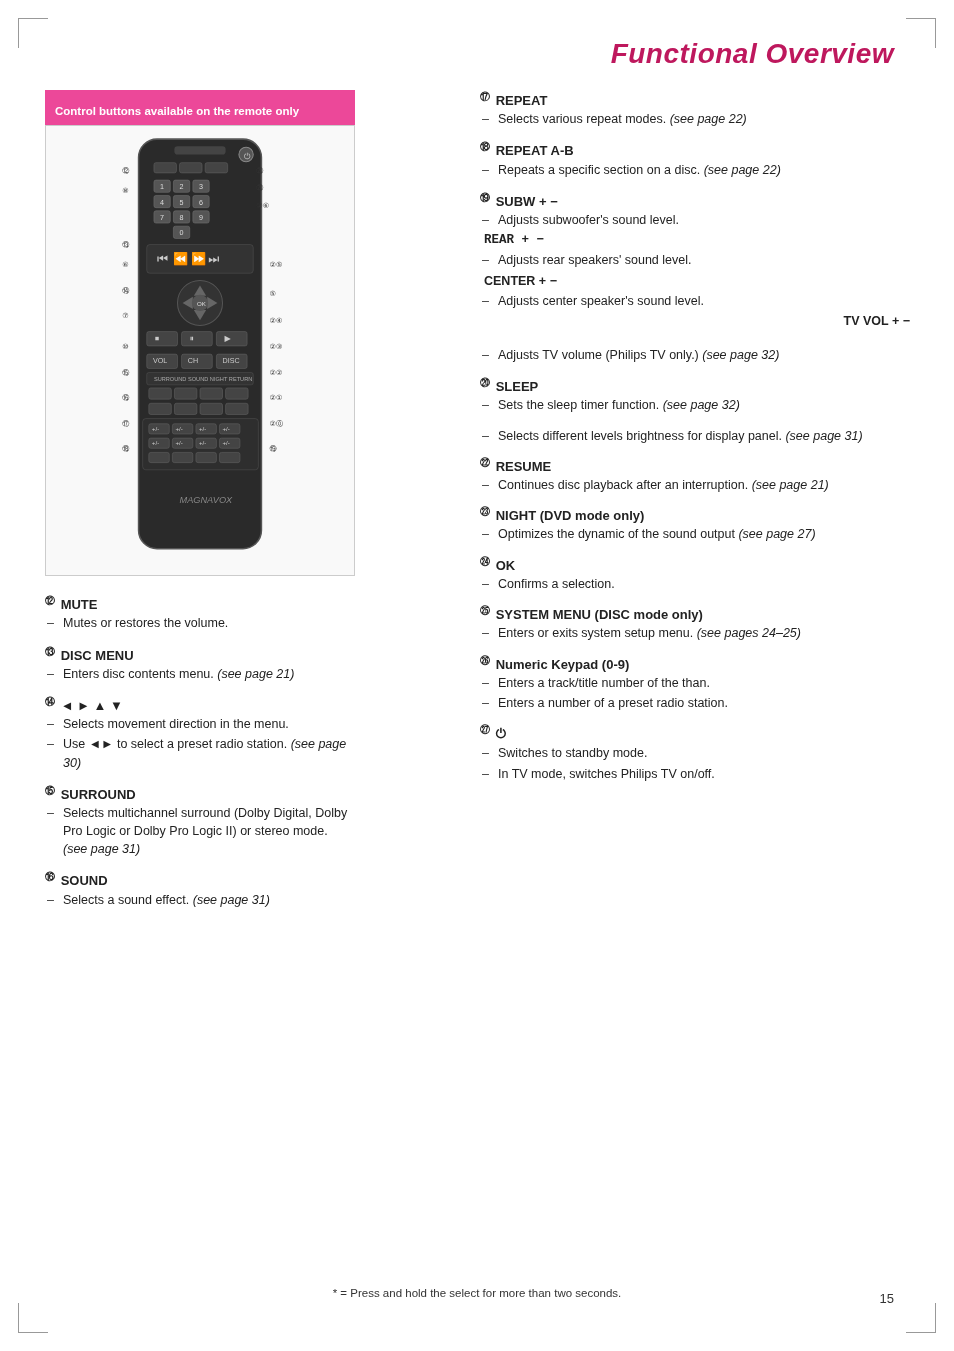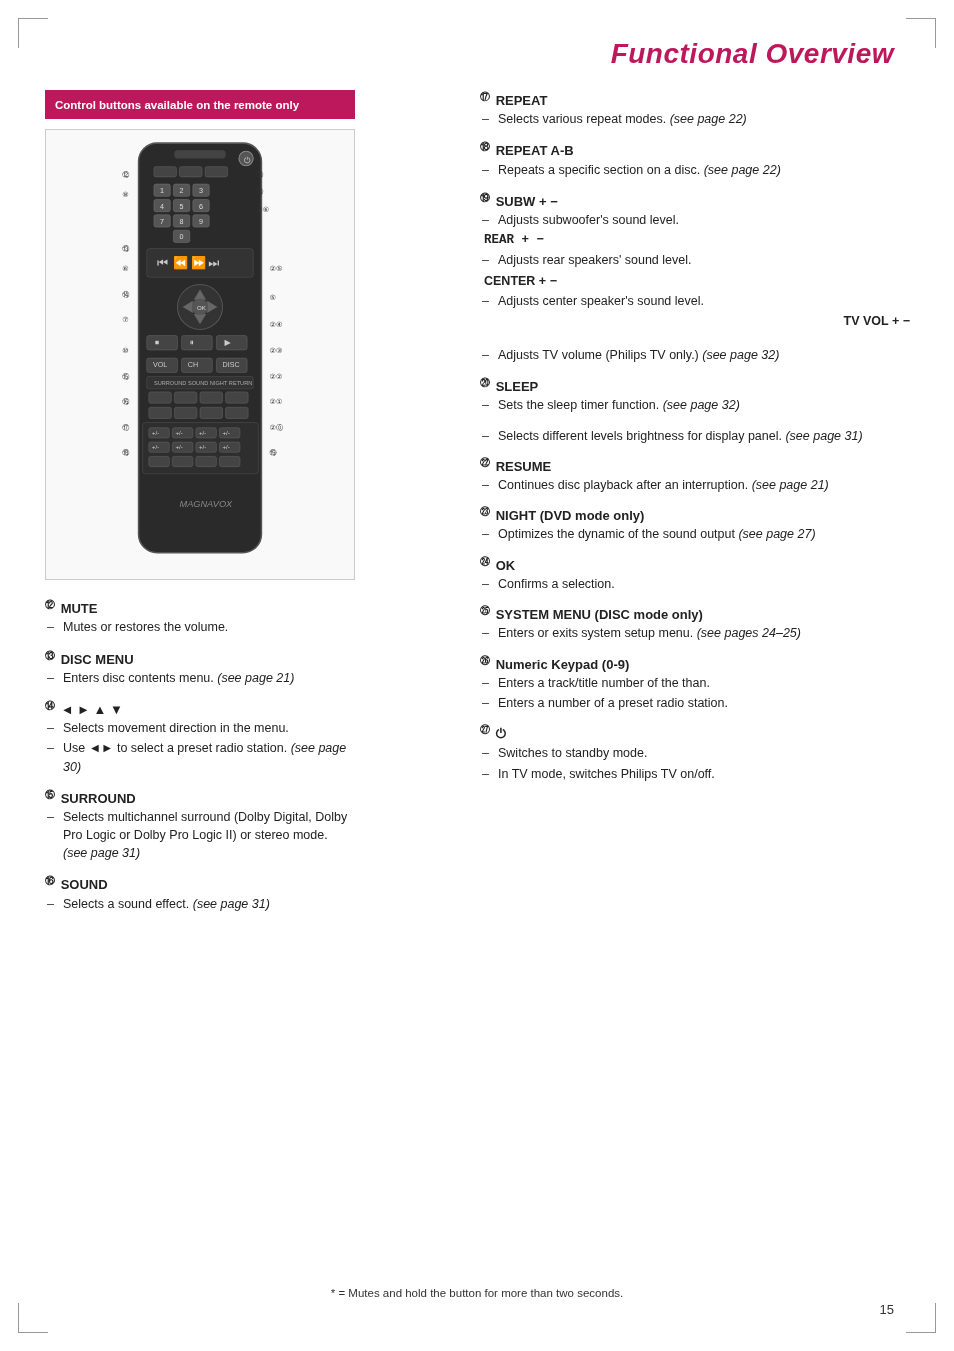--- a/index.html
+++ b/index.html
@@ -37,21 +37,21 @@
       font-size: 28px;
       font-weight: bold;
       font-style: italic;
       color: #be185d;
       letter-spacing: 0.5px;
     }
 
     
     .page-number {
       position: absolute;
-      bottom: 34px;
+      bottom: 45px;
       right: 60px;
       font-size: 13px;
       color: #333;
     }
 
     
     .footer-note {
       position: absolute;
       bottom: 52px;
       left: 0; right: 0;
@@ -71,26 +71,25 @@
     
     .right-col {
       position: absolute;
       top: 90px;
       left: 480px;
       width: 430px;
     }
 
     
     .control-box {
-      background: #be185d;
+      background: #ec4899;
       color: #fff;
       font-size: 11.5px;
       font-weight: bold;
-      padding: 7px 10px 6px 10px;
-      margin-bottom: 10px;
+      padding: 13px 10px 6px 10px;
       line-height: 1.4;
     }
 
     
     .remote-area {
       border: 1px solid #ccc;
       padding: 8px;
       text-align: center;
       margin-bottom: 18px;
       background: #f9f9f9;
@@ -523,15 +522,15 @@
         </div>
       <div class="bullet-item">
           <span class="bullet-dash">–</span>
           <span>In TV mode, switches Philips TV on/off.</span>
         </div>
     </div>
   </div>
 
 </div>
 
-<div class="footer-note">* = Mutes and hold the button for more than two seconds.</div>
+<div class="footer-note">* = Press and hold the select for more than two seconds.</div>
 
 <div class="page-number">15</div>
 
 </body></html>

